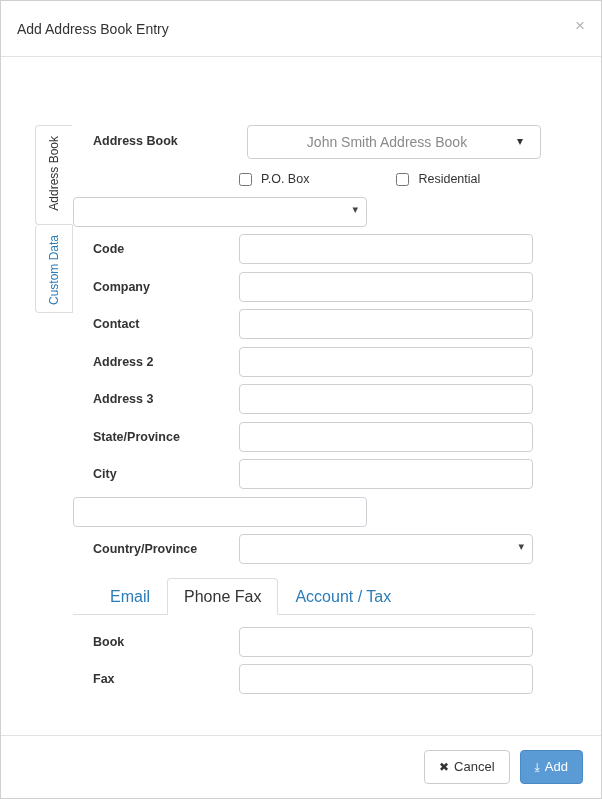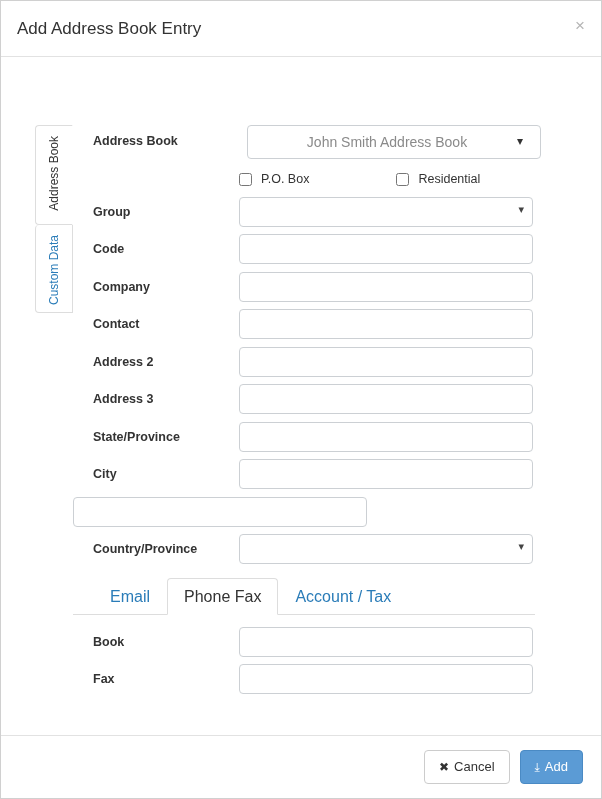--- a/index.html
+++ b/index.html
@@ -24,21 +24,21 @@
   .modal-header {
     height: 56px;
     flex: 0 0 56px;
     border-bottom: 1px solid #e2e2e2;
     display: flex;
     align-items: center;
     padding: 0 16px;
     position: relative;
   }
   .modal-title {
-    font-size: 17px;
+    font-size: 14px;
     color: #333333;
     font-weight: normal;
   }
   .close-icon {
     position: absolute;
     right: 16px;
     top: 16px;
     font-size: 17px;
     color: #b5b5b5;
     line-height: 1;
@@ -296,21 +296,20 @@
             <span class="cb-spacer"></span>
             <label class="cb-item">
               <input type="checkbox" style="">
               <span>Residential</span>
             </label>
           </div>
         </div>
       </div>
 
       <div class="row">
-        <div class="lbl">Group</div>
         <div class="ctl">
           <div class="sel-wrap">
             <select class="sel"><option></option></select>
             <span class="chev">▾</span>
           </div>
         </div>
       </div>
 
       <div class="row">
         <div class="lbl">Code</div>

